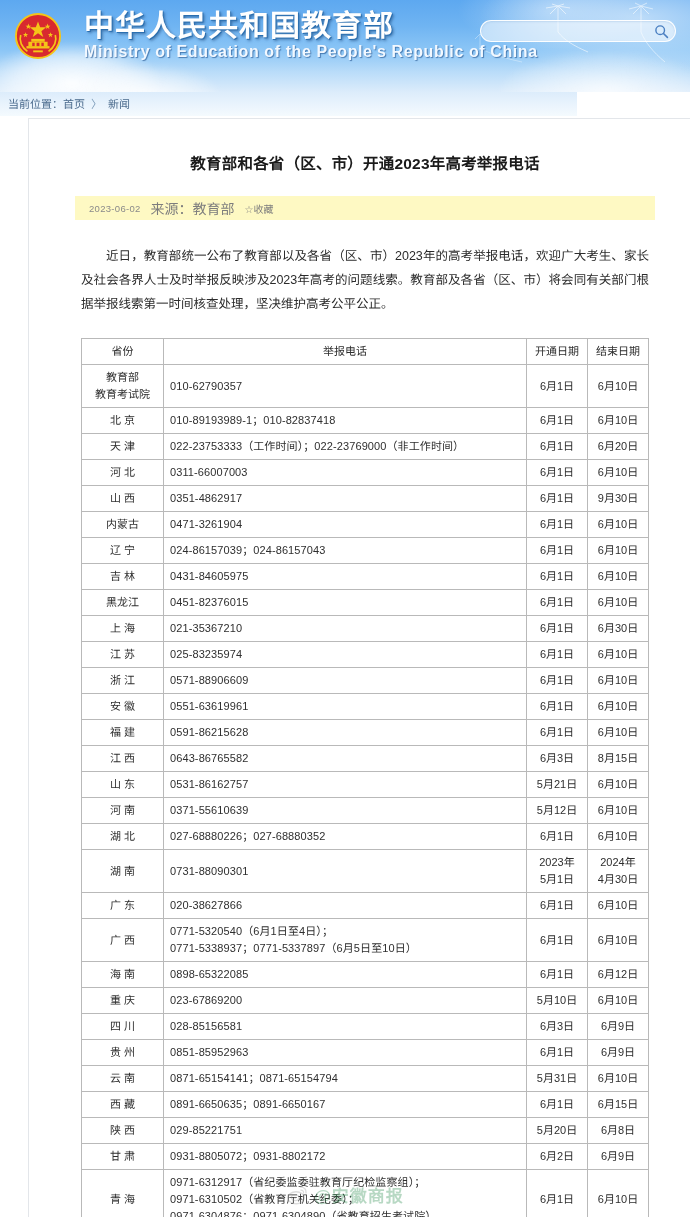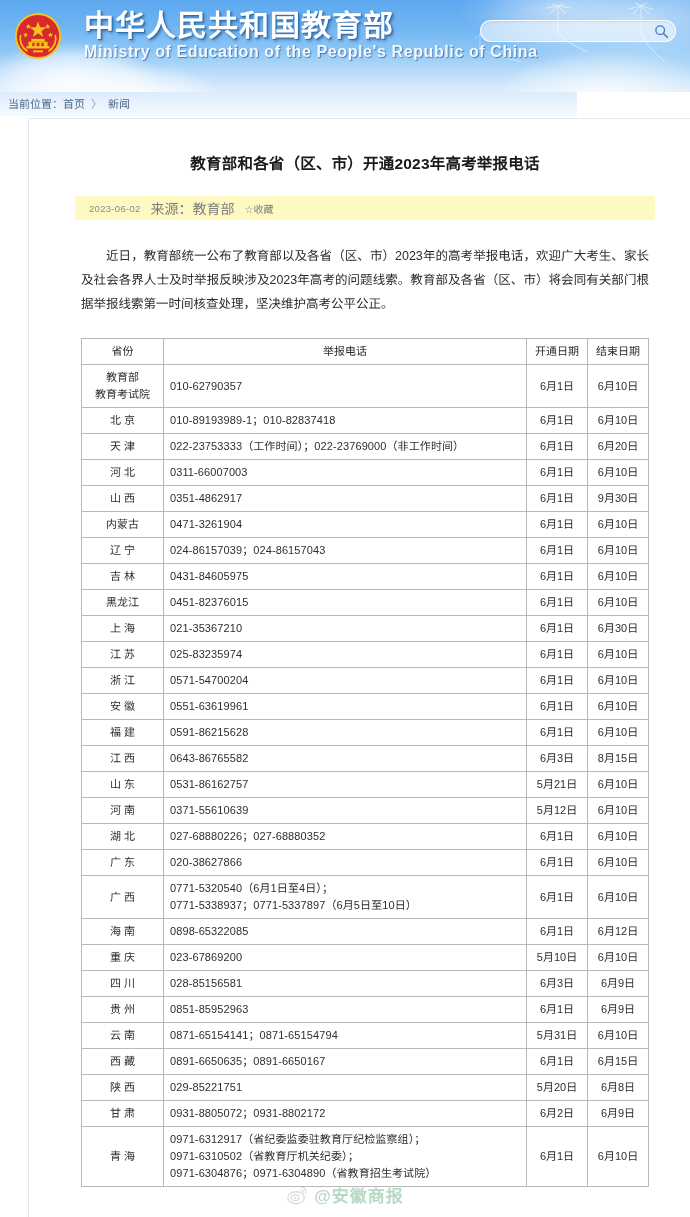--- a/index.html
+++ b/index.html
@@ -380,21 +380,21 @@
               <td class="date">6月30日</td>
             </tr>
             <tr>
               <td class="prov">江 苏</td>
               <td class="tel">025-83235974</td>
               <td class="date">6月1日</td>
               <td class="date">6月10日</td>
             </tr>
             <tr>
               <td class="prov">浙 江</td>
-              <td class="tel">0571-54700204</td>
+              <td class="tel">0571-88906609</td>
               <td class="date">6月1日</td>
               <td class="date">6月10日</td>
             </tr>
             <tr>
               <td class="prov">安 徽</td>
               <td class="tel">0551-63619961</td>
               <td class="date">6月1日</td>
               <td class="date">6月10日</td>
             </tr>
             <tr>
@@ -419,20 +419,28 @@
               <td class="prov">河 南</td>
               <td class="tel">0371-55610639</td>
               <td class="date">5月12日</td>
               <td class="date">6月10日</td>
             </tr>
             <tr>
               <td class="prov">湖 北</td>
               <td class="tel">027-68880226；027-68880352</td>
               <td class="date">6月1日</td>
               <td class="date">6月10日</td>
+            </tr>
+            <tr>
+              <td class="prov">湖 南</td>
+              <td class="tel">0731-88090301</td>
+              <td class="date">2023年
+5月1日</td>
+              <td class="date">2024年
+4月30日</td>
             </tr>
             <tr>
               <td class="prov">广 东</td>
               <td class="tel">020-38627866</td>
               <td class="date">6月1日</td>
               <td class="date">6月10日</td>
             </tr>
             <tr>
               <td class="prov">广 西</td>
               <td class="tel">0771-5320540（6月1日至4日）；

